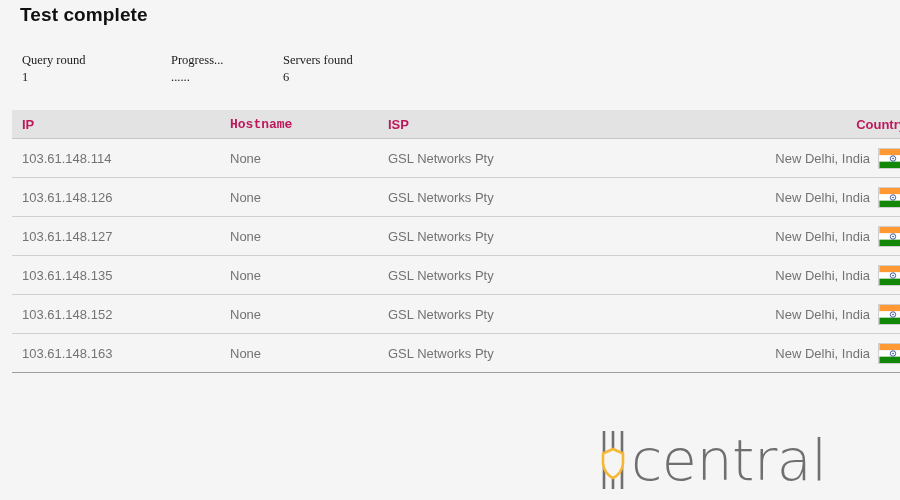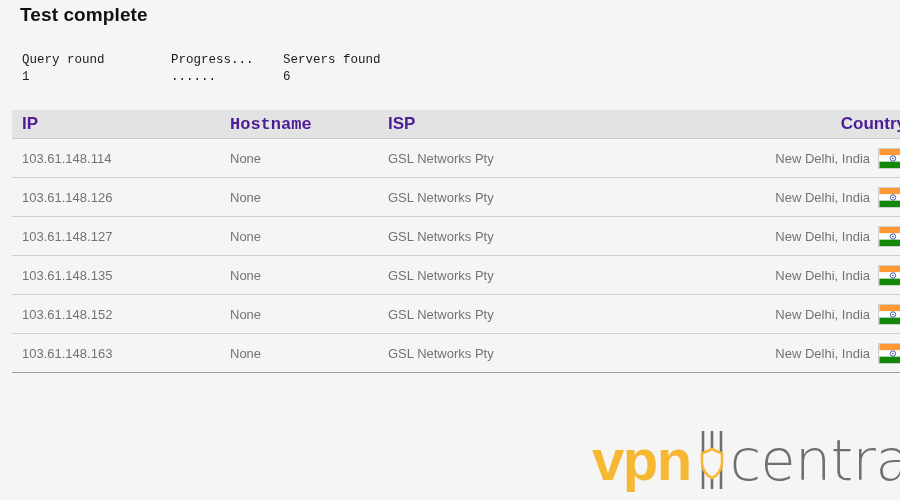--- a/index.html
+++ b/index.html
@@ -30,21 +30,21 @@
     font-weight: bold;
     color: #111111;
     letter-spacing: 0.1px;
   }
 
   
   .status-strip {
     position: absolute;
     left: 22px;
     top: 52px;
-    font-family: Liberation Mono, monospace;
+    font-family: Liberation Serif, serif;
     font-size: 12.5px;
     color: #1a1a1a;
     white-space: nowrap;
   }
   .status-col {
     display: inline-block;
     vertical-align: top;
   }
   .status-col.c1 { width: 110px; }
   .status-col.c2 { width: 112px; margin-left: 39px; }
@@ -64,23 +64,23 @@
     position: absolute;
     left: 12px;
     top: 110px;
     width: 864px;
     border-collapse: collapse;
     table-layout: fixed;
   }
   .server-table thead th {
     background: #e3e3e3;
     height: 28px;
-    font-size: 17px;
+    font-size: 13px;
     font-weight: bold;
-    color: #4c1d95;
+    color: #be185d;
     text-align: left;
     padding: 0 0 0 10px;
     border-bottom: 1px solid #c8c8c8;
     vertical-align: middle;
   }
   .server-table thead th.col-country {
     text-align: right;
     padding: 0 10px 0 0;
   }
   .col-ip       { width: 198px; }
@@ -272,21 +272,20 @@
                 <rect x="0" y="14" width="30" height="7" fill="#138808"></rect>
                 <circle cx="15" cy="10.5" r="3" fill="none" stroke="#2a4b9b" stroke-width="1"></circle>
                 <circle cx="15" cy="10.5" r="0.9" fill="#2a4b9b"></circle>
               </svg>
             </span></td>
         </tr>
       </tbody>
   </table>
 
   <div class="logo">
-    <span class="logo-vpn" style="color: rgb(246, 183, 51);">vpn</span>
     <span class="logo-divider">
       <svg width="34" height="70" viewBox="0 0 34 70">
         <line x1="8" y1="6" x2="8" y2="64" stroke="#6f6f72" stroke-width="2.6"></line>
         <line x1="17" y1="6" x2="17" y2="64" stroke="#6f6f72" stroke-width="2.6"></line>
         <line x1="26" y1="6" x2="26" y2="64" stroke="#6f6f72" stroke-width="2.6"></line>
         <path d="M17 24 L27 28.5 L27 38 C27 45 22 50.5 17 53 C12 50.5 7 45 7 38 L7 28.5 Z" fill="#f5f5f5" stroke="#f6b733" stroke-width="2.6" stroke-linejoin="round"></path>
       </svg>
     </span>
     <span class="logo-central" style="color: rgb(111, 111, 114);">central</span>
   </div>

